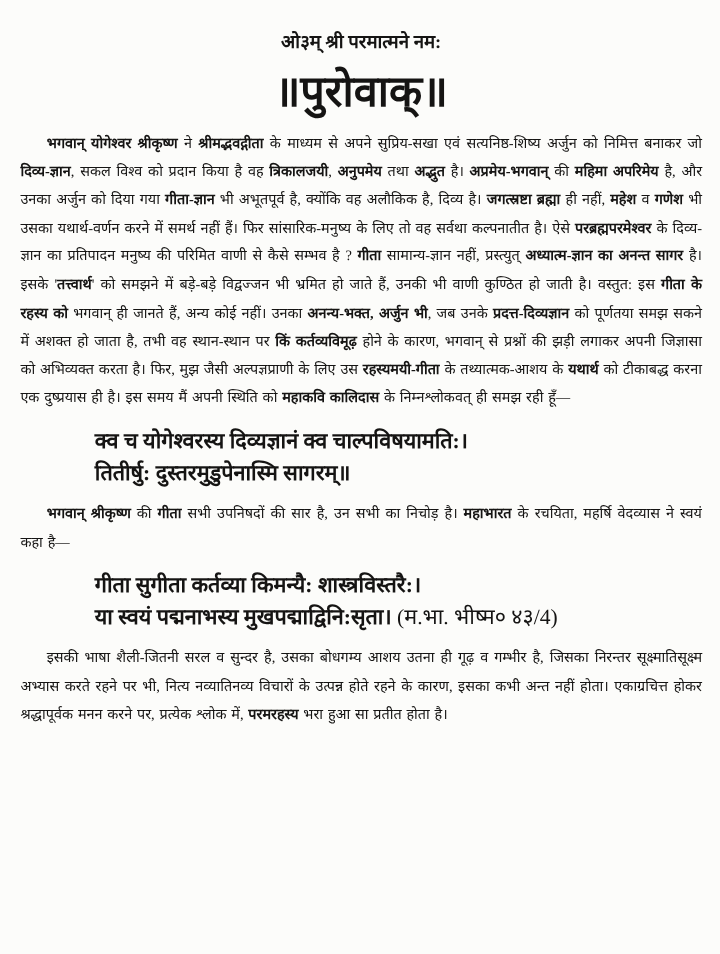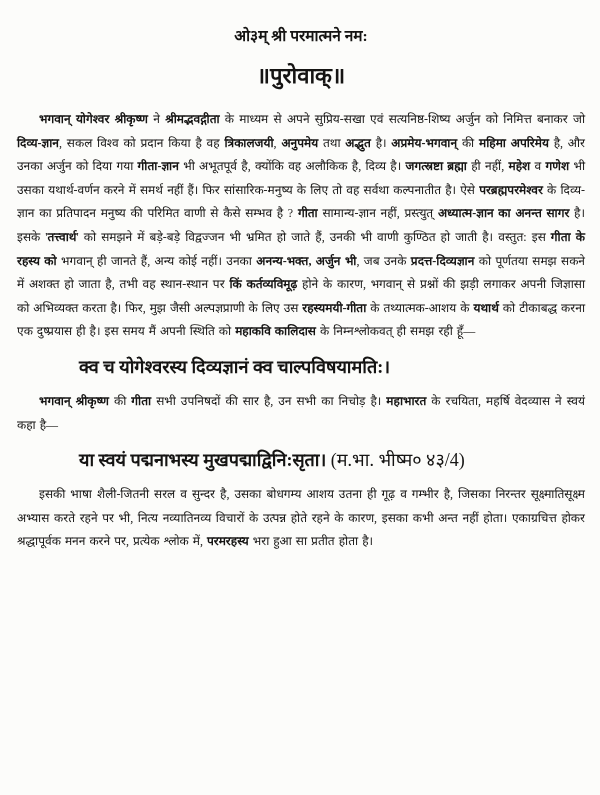--- a/index.html
+++ b/index.html
@@ -17,21 +17,21 @@
   .invocation {
     text-align: center;
     font-weight: bold;
     font-size: 15.5px;
     line-height: 20px;
     margin: 0;
   }
   .title {
     text-align: center;
     font-weight: bold;
-    font-size: 22px;
+    font-size: 36px;
     line-height: 34px;
     margin: 13px 0 15px 0;
   }
   .para {
     margin: 0;
     font-size: 12px;
     line-height: 23.6px;
     text-align: justify;
     text-indent: 22px;
     word-spacing: 1px;
@@ -52,24 +52,26 @@
 <div class="page">
 
   <p class="invocation">ओ३म् श्री परमात्मने नम:</p>
 
   <h1 class="title">॥पुरोवाक्॥</h1>
 
   <p class="para"><span class="b">भगवान् योगेश्वर श्रीकृष्ण</span><span> ने </span><span class="b">श्रीमद्भवद्गीता</span><span> के माध्यम से अपने सुप्रिय-सखा एवं सत्यनिष्ठ-शिष्य अर्जुन को निमित्त बनाकर जो </span><span class="b">दिव्य-ज्ञान</span><span>, सकल विश्व को प्रदान किया है वह </span><span class="b">त्रिकालजयी</span><span>, </span><span class="b">अनुपमेय</span><span> तथा </span><span class="b">अद्भुत</span><span> है। </span><span class="b">अप्रमेय-भगवान्</span><span> की </span><span class="b">महिमा अपरिमेय</span><span> है, और उनका अर्जुन को दिया गया </span><span class="b">गीता-ज्ञान</span><span> भी अभूतपूर्व है, क्योंकि वह अलौकिक है, दिव्य है। </span><span class="b">जगत्स्रष्टा ब्रह्मा</span><span> ही नहीं, </span><span class="b">महेश</span><span> व </span><span class="b">गणेश</span><span> भी उसका यथार्थ-वर्णन करने में समर्थ नहीं हैं। फिर सांसारिक-मनुष्य के लिए तो वह सर्वथा कल्पनातीत है। ऐसे </span><span class="b">परब्रह्मपरमेश्वर</span><span> के दिव्य-ज्ञान का प्रतिपादन मनुष्य की परिमित वाणी से कैसे सम्भव है ? </span><span class="b">गीता</span><span> सामान्य-ज्ञान नहीं, प्रस्त्युत् </span><span class="b">अध्यात्म-ज्ञान का अनन्त सागर</span><span> है। इसके '</span><span class="b">तत्त्वार्थ</span><span>' को समझने में बड़े-बड़े विद्वज्जन भी भ्रमित हो जाते हैं, उनकी भी वाणी कुण्ठित हो जाती है। वस्तुत: इस </span><span class="b">गीता के रहस्य को</span><span> भगवान् ही जानते हैं, अन्य कोई नहीं। उनका </span><span class="b">अनन्य-भक्त, अर्जुन भी</span><span>, जब उनके </span><span class="b">प्रदत्त-दिव्यज्ञान</span><span> को पूर्णतया समझ सकने में अशक्त हो जाता है, तभी वह स्थान-स्थान पर </span><span class="b">किं कर्तव्यविमूढ़</span><span> होने के कारण, भगवान् से प्रश्नों की झड़ी लगाकर अपनी जिज्ञासा को अभिव्यक्त करता है। फिर, मुझ जैसी अल्पज्ञप्राणी के लिए उस </span><span class="b">रहस्यमयी-गीता</span><span> के तथ्यात्मक-आशय के </span><span class="b">यथार्थ</span><span> को टीकाबद्ध करना एक दुष्प्रयास ही है। इस समय मैं अपनी स्थिति को </span><span class="b">महाकवि कालिदास</span><span> के निम्नश्लोकवत् ही समझ रही हूँ—</span></p>
 
   <div class="verse">
     <div class="verse-line"><span class="b">क्व च योगेश्वरस्य दिव्यज्ञानं क्व चाल्पविषयामति:।</span></div>
+    <div class="verse-line"><span class="b">तितीर्षु: दुस्तरमुडुपेनास्मि सागरम्॥</span></div>
   </div>
 
   <p class="para"><span class="b">भगवान् श्रीकृष्ण</span><span> की </span><span class="b">गीता</span><span> सभी उपनिषदों की सार है, उन सभी का निचोड़ है। </span><span class="b">महाभारत</span><span> के रचयिता, महर्षि वेदव्यास ने स्वयं कहा है—</span></p>
 
   <div class="verse">
+    <div class="verse-line"><span class="b">गीता सुगीता कर्तव्या किमन्यै: शास्त्रविस्तरै:।</span></div>
     <div class="verse-line"><span class="b">या स्वयं पद्मनाभस्य मुखपद्माद्विनि:सृता। </span><span class="ref">(म.भा. भीष्म० ४३/4)</span></div>
   </div>
 
 
   <p class="para"><span>इसकी भाषा शैली-जितनी सरल व सुन्दर है, उसका बोधगम्य आशय उतना ही गूढ़ व गम्भीर है, जिसका निरन्तर सूक्ष्मातिसूक्ष्म अभ्यास करते रहने पर भी, नित्य नव्यातिनव्य विचारों के उत्पन्न होते रहने के कारण, इसका कभी अन्त नहीं होता। एकाग्रचित्त होकर श्रद्धापूर्वक मनन करने पर, प्रत्येक श्लोक में, </span><span class="b">परमरहस्य</span><span> भरा हुआ सा प्रतीत होता है।</span></p>
 
 </div>
 
 </body></html>

